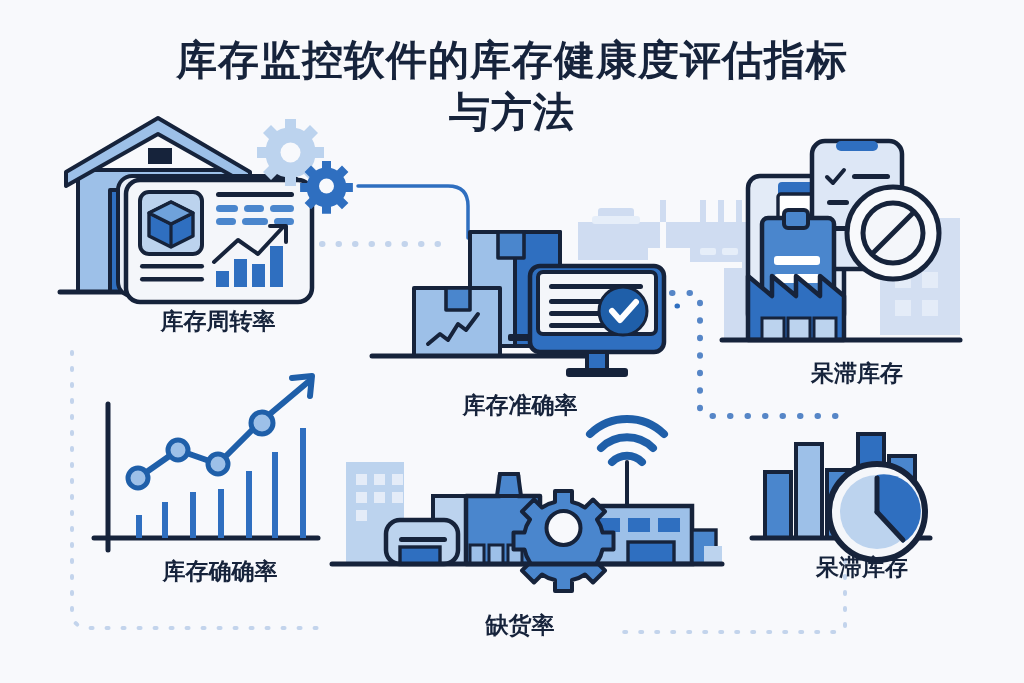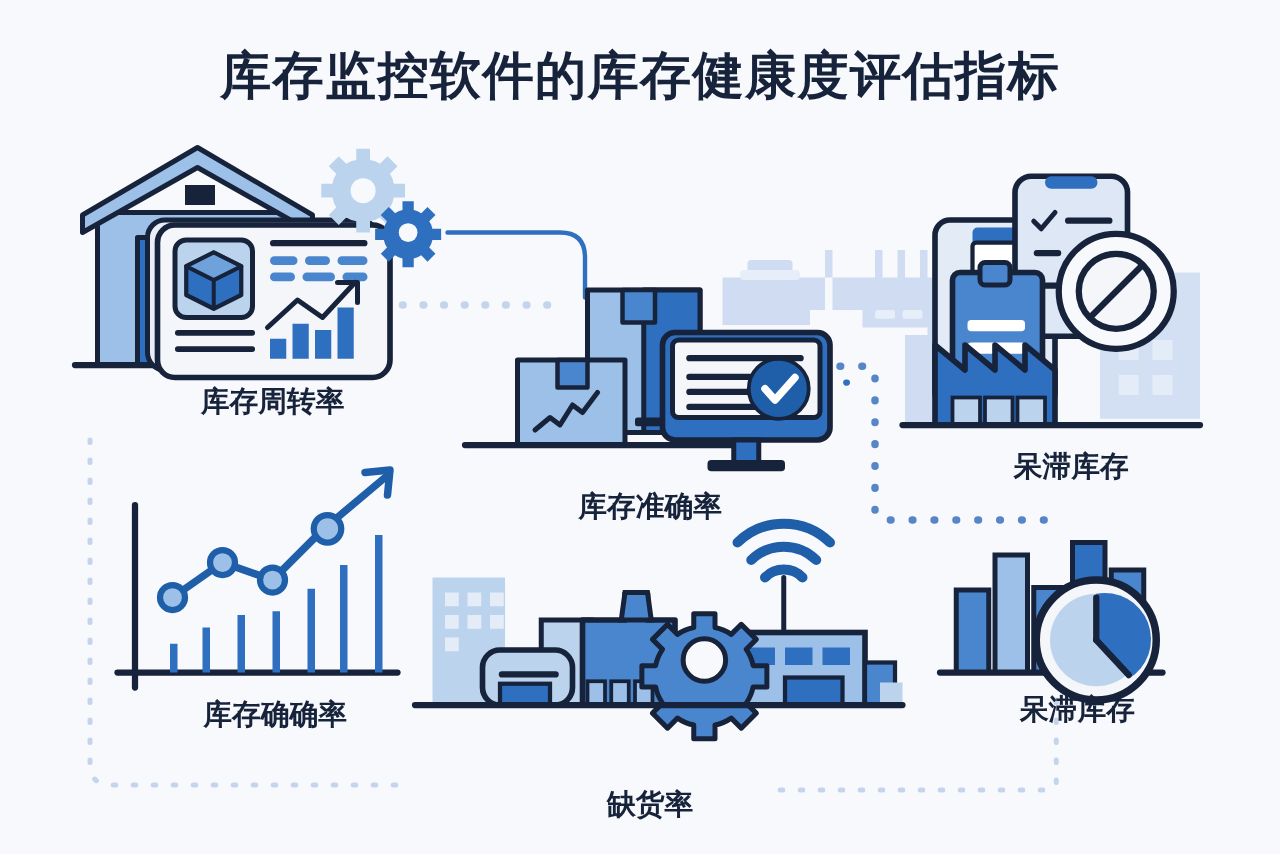--- a/index.html
+++ b/index.html
@@ -39,21 +39,21 @@
     color:#16233b;
     white-space:nowrap;
     font-family:"DejaVu Sans","Liberation Sans",sans-serif;
     text-align:center;
     transform:translateX(-50%);
   }
   .lbl-turnover{left:218px;top:306px;}
   .lbl-accuracy{left:520px;top:390px;}
   .lbl-dead-top{left:857px;top:358px;}
   .lbl-accuracy2{left:220px;top:556px;text-align:right;}
-  .lbl-stockout{left:520px;top:628px;}
+  .lbl-stockout{left:520px;top:610px;}
   .lbl-dead-bottom{left:862px;top:552px;}
 </style>
 </head>
 <body>
 
 <div id="infographic">
 
   <svg id="art" viewBox="0 0 1024 683">
 
     <g fill="none">
@@ -292,20 +292,21 @@
       <circle cx="877" cy="512" r="48" fill="#f4f6fa" stroke="#16233b" stroke-width="6"></circle>
       <circle cx="877" cy="512" r="37" fill="#bcd3ee"></circle>
       <path d="M877,512 L877,475 A37,37 0 0 1 903,543 Z" fill="#2f6fc0"></path>
       <line x1="877" y1="512" x2="877" y2="478" stroke="#16233b" stroke-width="5" stroke-linecap="round"></line>
       <line x1="877" y1="512" x2="903" y2="540" stroke="#16233b" stroke-width="5" stroke-linecap="round"></line>
     </g>
   </svg>
 
   <div class="title-block">
     <span class="title-line">库存监控软件的库存健康度评估指标</span>
+    <span class="title-line">与方法</span>
   </div>
 
   <div class="node-label lbl-accuracy">库存准确率</div>
   <div class="node-label lbl-turnover">库存周转率</div>
   <div class="node-label lbl-dead-top">呆滞库存</div>
   <div class="node-label lbl-accuracy2">库存确确率</div>
   <div class="node-label lbl-stockout">缺货率</div>
   <div class="node-label lbl-dead-bottom">呆滞库存</div>
 
 </div>

